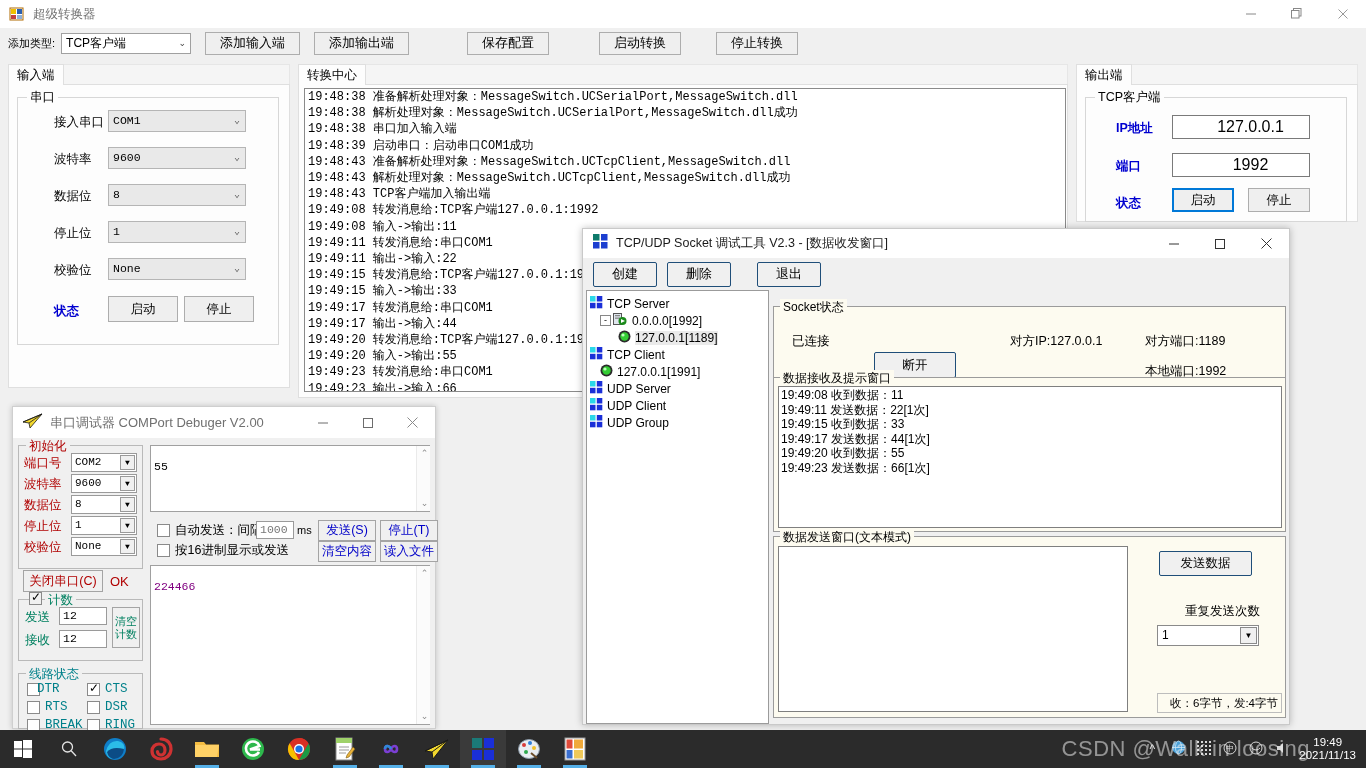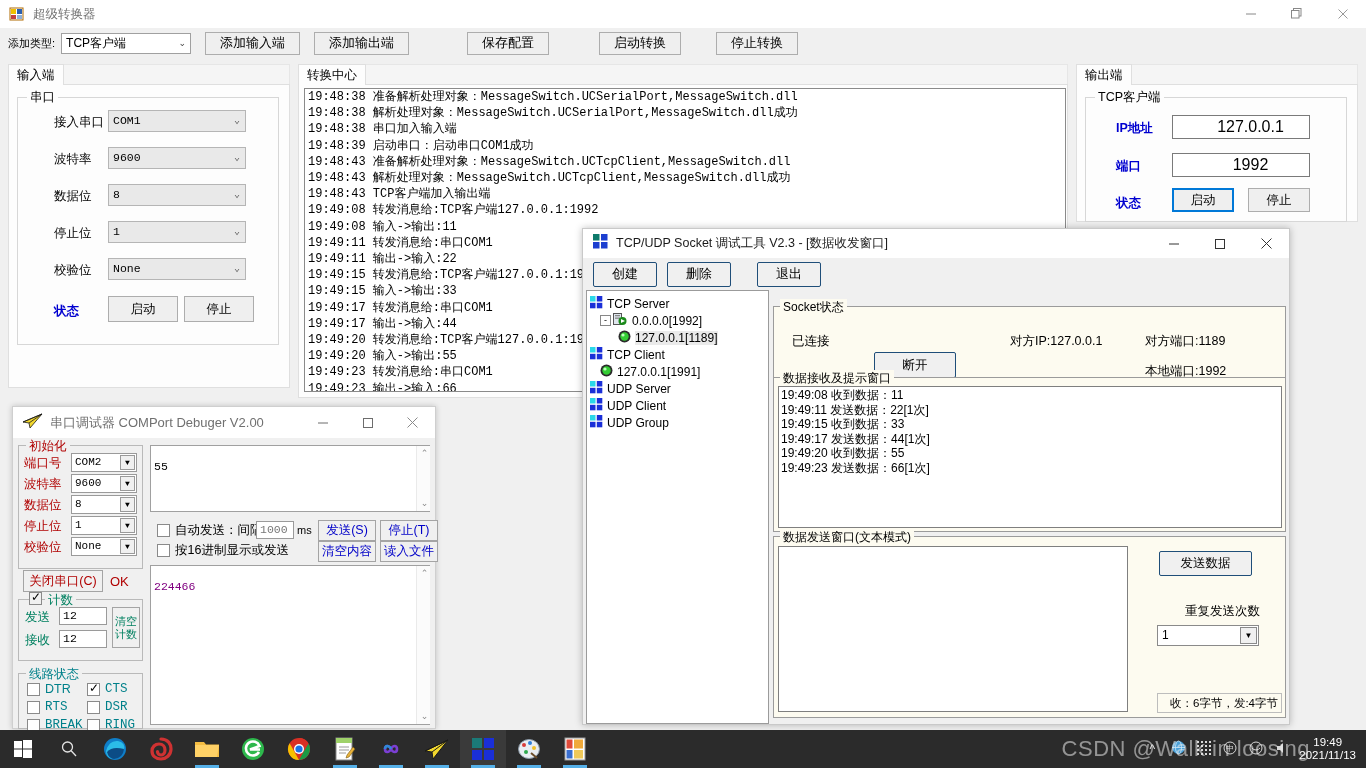--- a/index.html
+++ b/index.html
@@ -610,21 +610,21 @@
       <span class="com-txt" style="left:40px; top:30px; width:48px; height:18px;">12</span>
       <div class="com-btn lbl-green" style="left:93px; top:7px; width:28px; height:41px; font-size:11px; line-height:13px; text-align:center; flex-direction:column;">
         <span>清空</span>
         <span>计数</span>
       </div>
     </div>
 
     <div class="com-group" style="left:5px; top:266px; width:125px; height:56px;">
       <span class="com-leg lbl-teal">线路状态</span>
       <span class="chk" style="left:8px; top:9px;"></span>
-      <span class="field-label lbl-teal" style="left:26px; top:8px; font-family:Liberation Sans, sans-serif;">DTR</span>
+      <span class="field-label lbl-teal" style="left:18px; top:8px; font-family:Liberation Mono, monospace;">DTR</span>
       <span class="chk checked" style="left:68px; top:9px;"></span>
       <span class="field-label lbl-teal" style="left:86px; top:8px; font-family:'Liberation Mono',monospace;">CTS</span>
       <span class="chk" style="left:8px; top:27px;"></span>
       <span class="field-label lbl-teal" style="left:26px; top:26px; font-family:'Liberation Mono',monospace;">RTS</span>
       <span class="chk" style="left:68px; top:27px;"></span>
       <span class="field-label lbl-teal" style="left:86px; top:26px; font-family:'Liberation Mono',monospace;">DSR</span>
       <span class="chk" style="left:8px; top:45px;"></span>
       <span class="field-label lbl-teal" style="left:26px; top:44px; font-family:'Liberation Mono',monospace;">BREAK</span>
       <span class="chk" style="left:68px; top:45px;"></span>
       <span class="field-label lbl-teal" style="left:86px; top:44px; font-family:'Liberation Mono',monospace;">RING</span>

